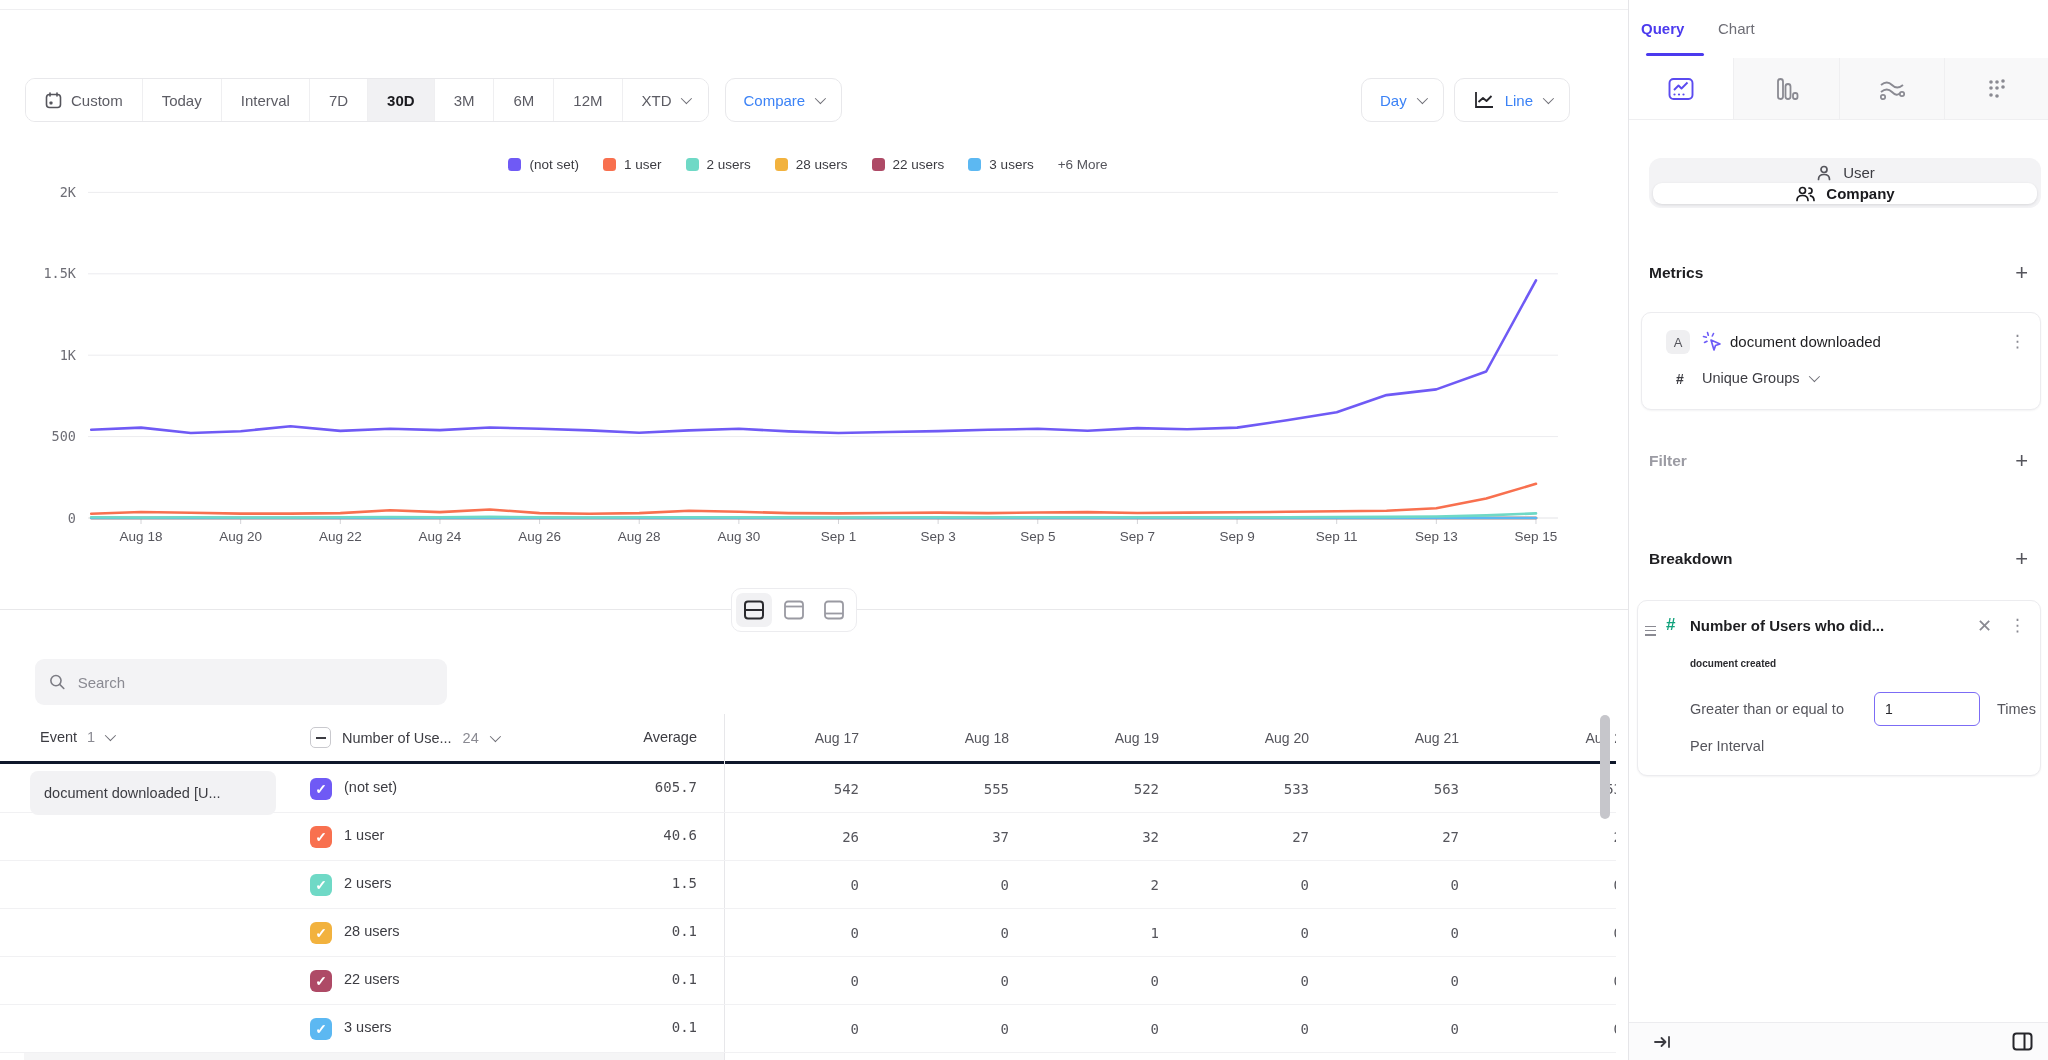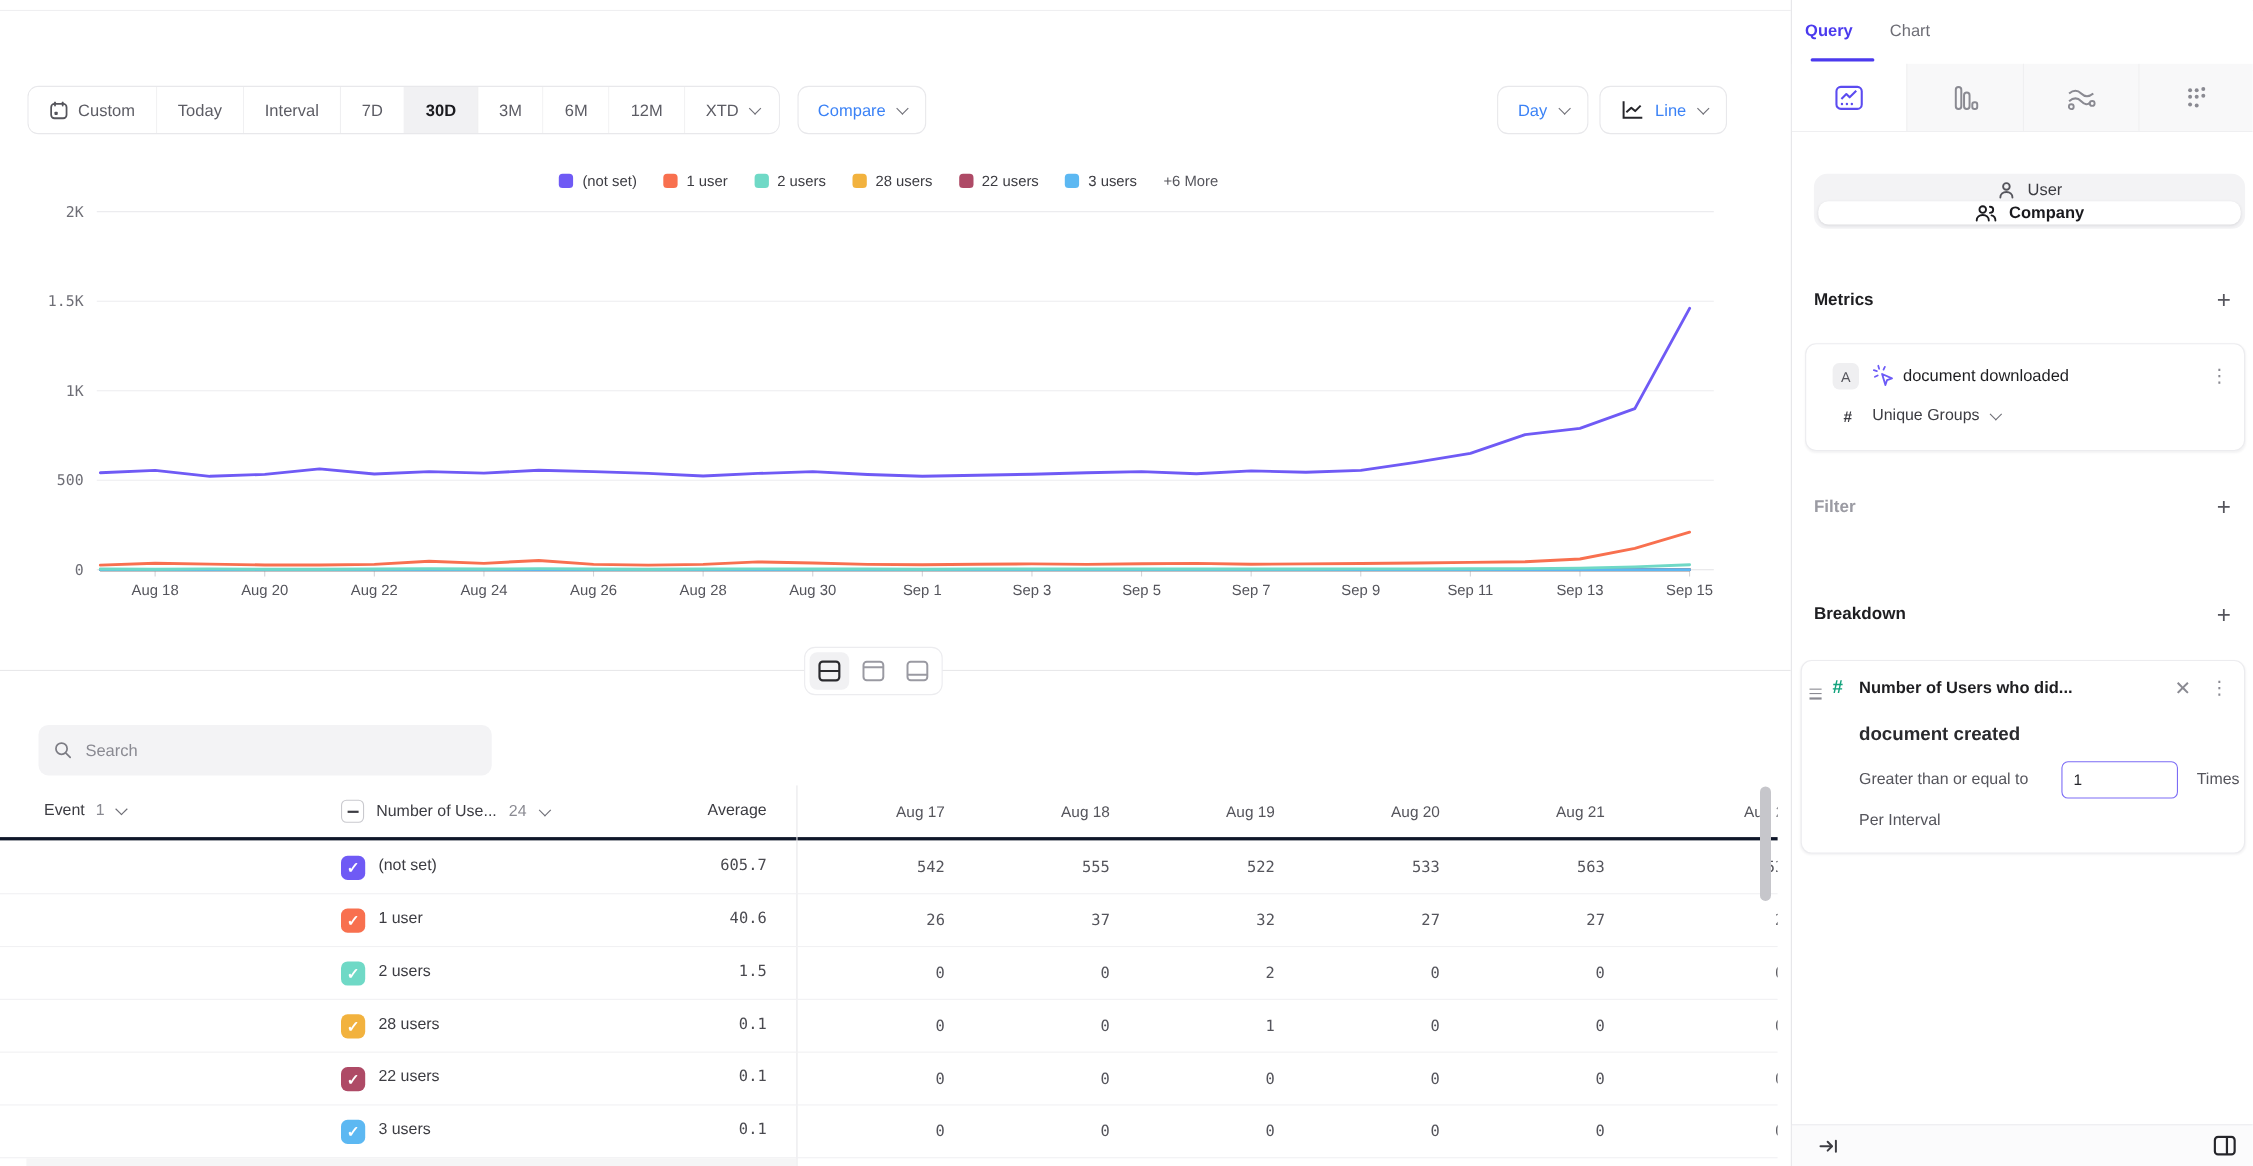--- a/index.html
+++ b/index.html
@@ -94,21 +94,21 @@
   .hash-gray { position: absolute; left: 34px; top: 58px; font-size: 14px; color: #3c3c42; font-weight: 600; }
   .agg-select { position: absolute; left: 60px; top: 57px; display: flex; align-items: center; gap: 9px; font-size: 14.5px; color: #3c3c42; cursor: pointer; }
 
   .bd-card { left: 8px; top: 600px; width: 404px; height: 176px; }
   .drag-handle { position: absolute; left: 7px; top: 22px; width: 11px; cursor: grab; }
   .drag-handle i { display: block; height: 1.6px; background: #8a8a92; margin: 2.6px 0; }
   .hash-green { position: absolute; left: 28px; top: 14px; font-size: 17px; color: #13a37d; font-weight: 700; }
   .bd-title { position: absolute; left: 52px; top: 16px; font-size: 15px; font-weight: 700; color: #1e1e21; }
   .bd-close { position: absolute; right: 48px; top: 14px; font-size: 18px; color: #8a8a92; cursor: pointer; }
   .bd-card .kebab { top: 16px; }
-  .bd-event { position: absolute; left: 52px; top: 57px; font-size: 17px; font-weight: 700; color: #2a2a2e; }
+  .bd-event { position: absolute; left: 52px; top: 57px; font-size: 10px; font-weight: 700; color: #2a2a2e; }
   .bd-cond { position: absolute; left: 52px; top: 100px; font-size: 14.5px; color: #55555c; }
   .bd-input { position: absolute; left: 236px; top: 91px; width: 106px; height: 34px; border: 1.6px solid #7c6cf5; border-radius: 6px; font-size: 14px; color: #26262b; padding: 0 10px; outline: none; font-family: inherit; }
   .bd-times { position: absolute; left: 359px; top: 100px; font-size: 14.5px; color: #55555c; }
   .bd-per { position: absolute; left: 52px; top: 137px; font-size: 14.5px; color: #55555c; }
 
   .panel-bottom { position: absolute; left: 0; bottom: 0; width: 420px; height: 38px; border-top: 1px solid #ececef; background: #fbfbfc; }
   .collapse-icon { position: absolute; left: 24px; top: 10px; cursor: pointer; }
   .split-icon { position: absolute; right: 16px; top: 9px; cursor: pointer; }
 
   svg { display: block; }
@@ -398,20 +398,21 @@
               <div class="date-cell">0</div>
               <div class="date-cell">0</div>
               <div class="date-cell">0</div>
               <div class="date-cell">0</div>
               <div class="date-cell">0</div>
               <div class="date-cell">0</div>
             </div>
           </div>
         </div>
       </div>
+    <div class="event-pill">document downloaded [U...</div>
     <div class="partial-row"></div>
     <div class="tbl-scrollbar"></div>
   </div>
 
   <aside class="panel">
     <div class="tab tab-query">Query</div>
     <div class="tab tab-chart">Chart</div>
     <div class="tab-underline"></div>
 
     <div class="charttype-row">

